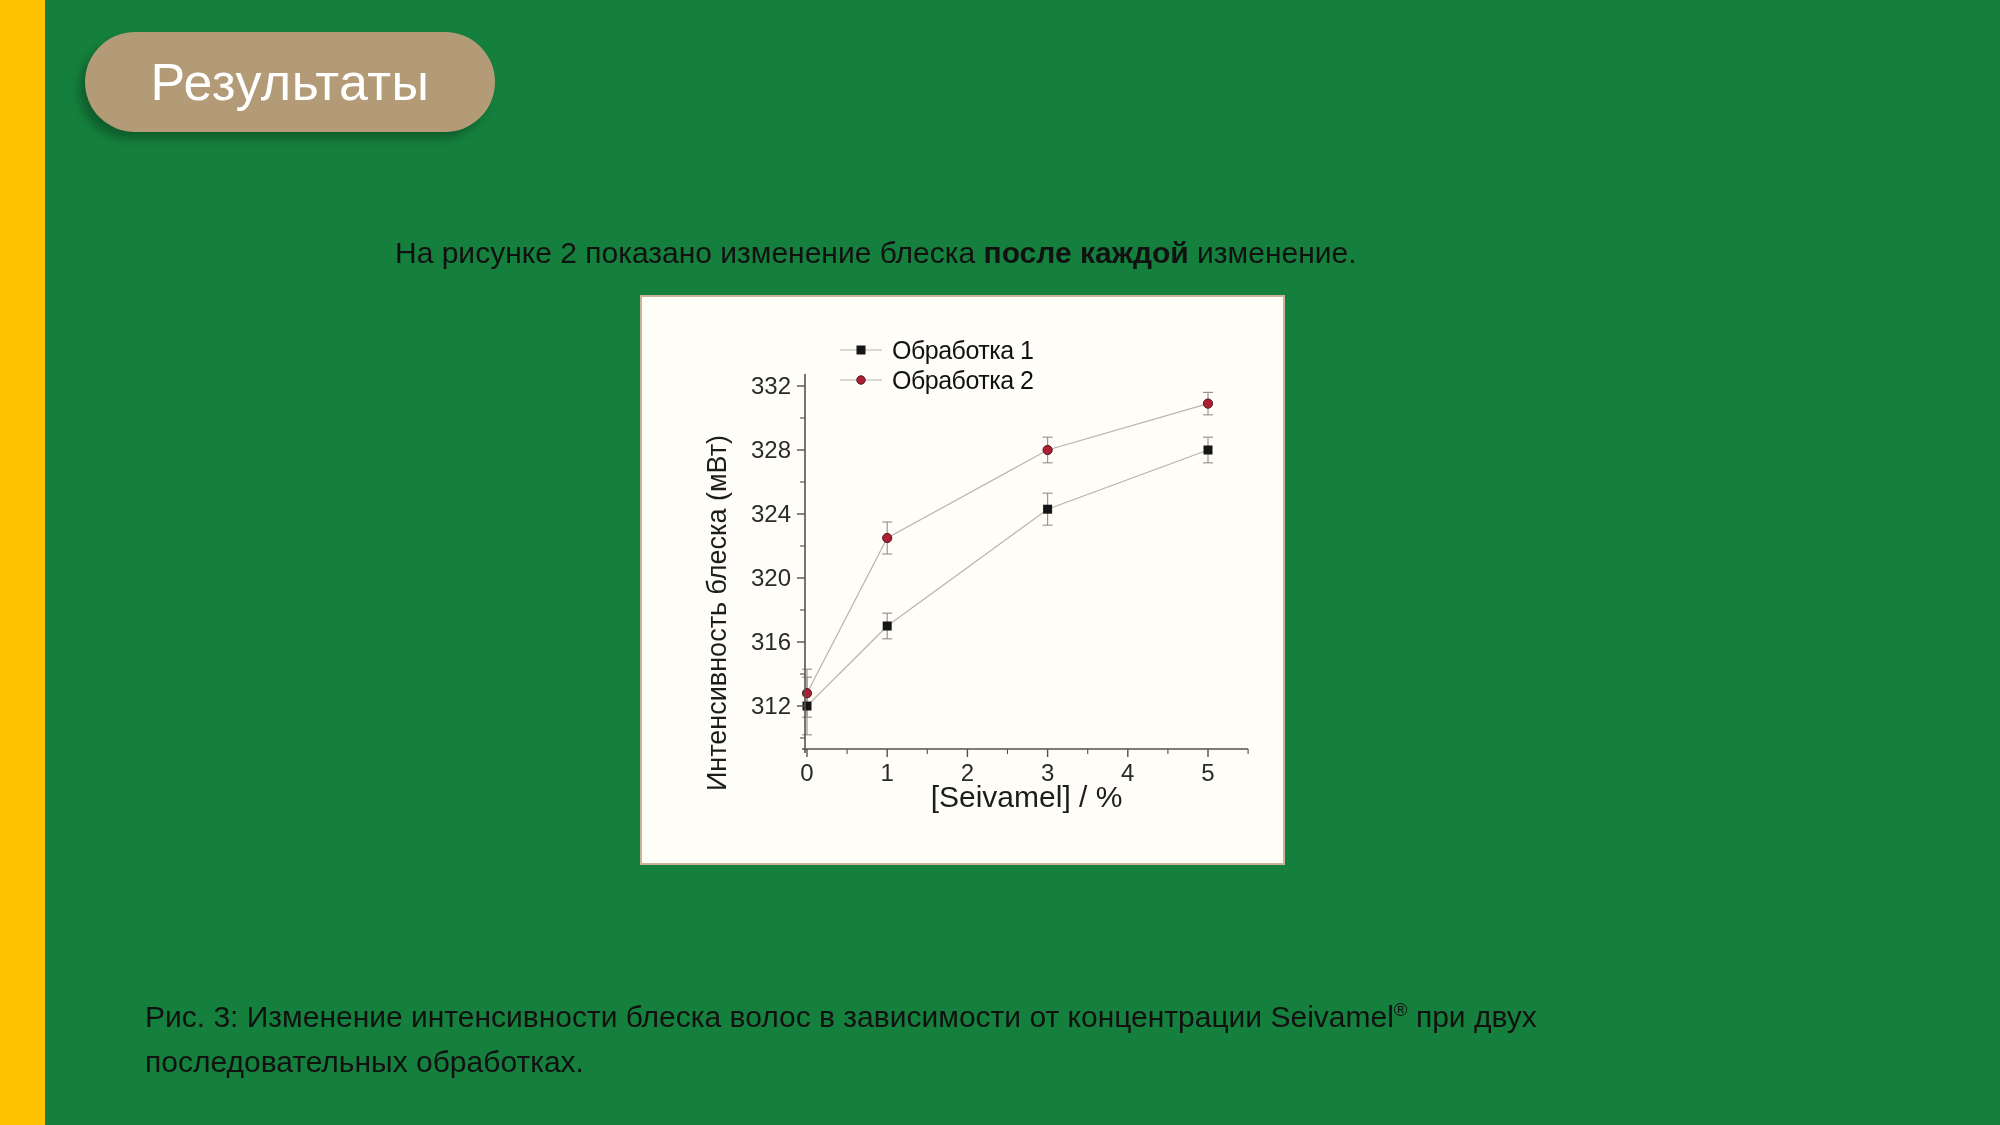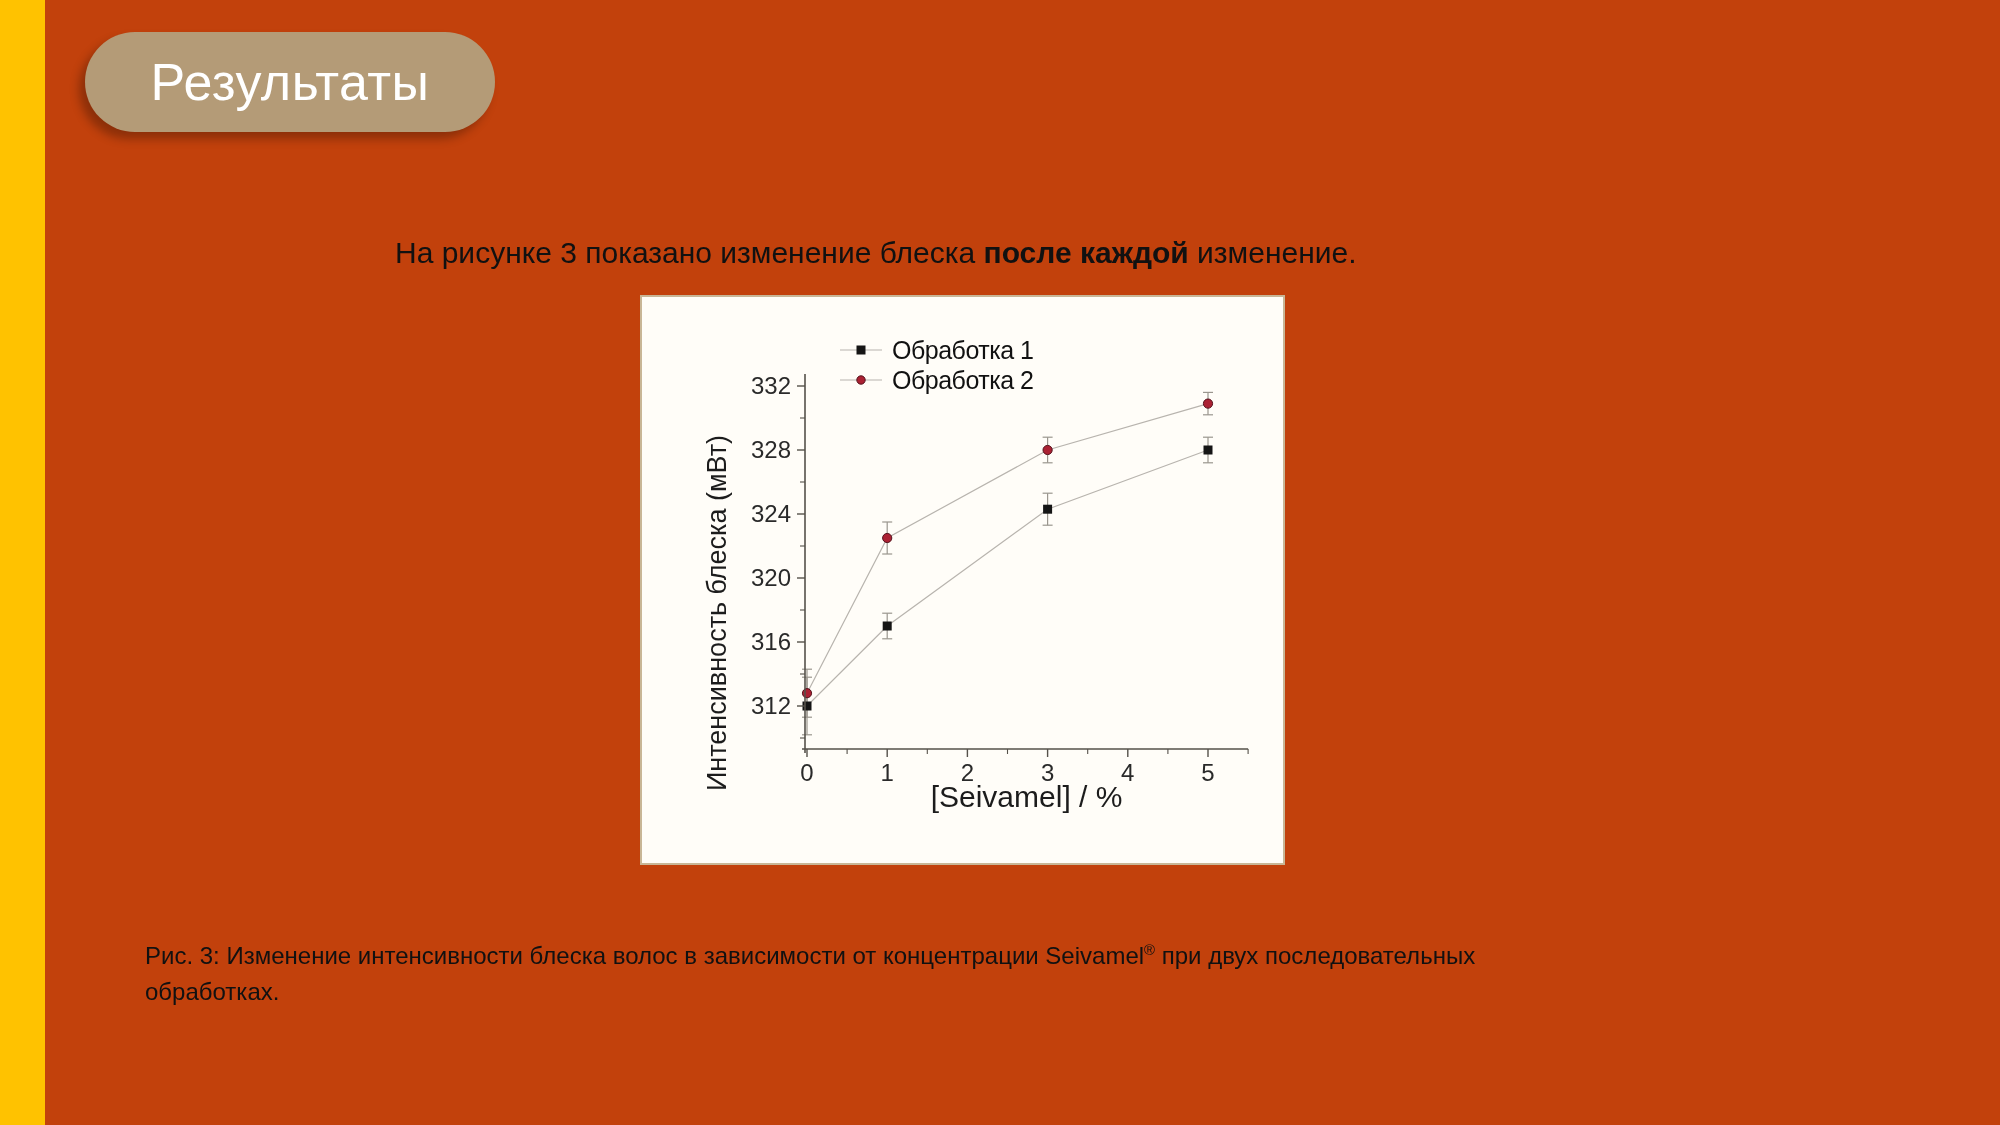--- a/index.html
+++ b/index.html
@@ -1,48 +1,48 @@
 <!DOCTYPE html>
 <html><head>
 <meta charset="utf-8">
 <style>
   html,body{margin:0;padding:0;background:#888;}
   #slide{
-    position:relative;width:2000px;height:1125px;background:#c2410c;
+    position:relative;width:2000px;height:1125px;background:#15803d;
     font-family:"Liberation Sans",sans-serif;overflow:hidden;
   }
   #accent-bar{position:absolute;left:0;top:0;width:45px;height:1125px;}
   #title-pill{
     position:absolute;left:85px;top:32px;width:410px;height:100px;
     border-radius:52px;display:flex;align-items:center;justify-content:center;
     box-shadow:-6px 7px 10px rgba(0,0,0,0.28);
   }
   #title-pill .title-text{color:#ffffff;font-size:52px;letter-spacing:0.5px;}
   #intro-text{position:absolute;left:395px;top:236px;font-size:30px;color:#111;white-space:nowrap;}
   #intro-text b{font-weight:bold;}
   #figure-box{position:absolute;left:640px;top:295px;width:645px;height:570px;}
   #figure-box svg{display:block;}
   #caption{
-    position:absolute;left:145px;top:938px;width:1470px;
-    font-size:24px;line-height:1.5;color:#111;
+    position:absolute;left:145px;top:994px;width:1470px;
+    font-size:30px;line-height:1.5;color:#111;
   }
   #caption sup{font-size:0.62em;}
 </style>
 </head>
 <body>
 
 <div id="slide">
 
   <div id="accent-bar" style="background: rgb(255, 194, 0);"></div>
 
   <div id="title-pill" style="background: rgb(180, 155, 119);">
     <span class="title-text">Результаты</span>
   </div>
 
-  <div id="intro-text"><span>На рисунке 3 показано изменение блеска </span><b>после каждой</b><span> изменение.</span></div>
+  <div id="intro-text"><span>На рисунке 2 показано изменение блеска </span><b>после каждой</b><span> изменение.</span></div>
 
   <div id="figure-box">
     <svg id="chart-svg" width="645" height="570" viewBox="0 0 645 570" xmlns="http://www.w3.org/2000/svg">
         <rect x="1" y="1" width="643" height="568" fill="#fffdf8" stroke="#c8b696" stroke-width="2"></rect>
         <g>
           <line x1="167" y1="382.1999999999998" x2="167" y2="439.8000000000002" stroke="#9a968e" stroke-width="1.2"></line>
           <line x1="162" y1="382.1999999999998" x2="172" y2="382.1999999999998" stroke="#9a968e" stroke-width="1.2"></line>
           <line x1="162" y1="439.8000000000002" x2="172" y2="439.8000000000002" stroke="#9a968e" stroke-width="1.2"></line>
           <line x1="247.2" y1="318.1999999999998" x2="247.2" y2="343.8000000000002" stroke="#9a968e" stroke-width="1.2"></line>
           <line x1="242.2" y1="318.1999999999998" x2="252.2" y2="318.1999999999998" stroke="#9a968e" stroke-width="1.2"></line>

